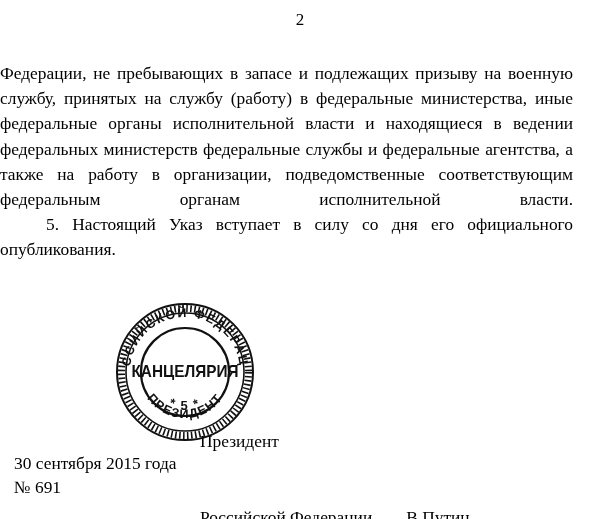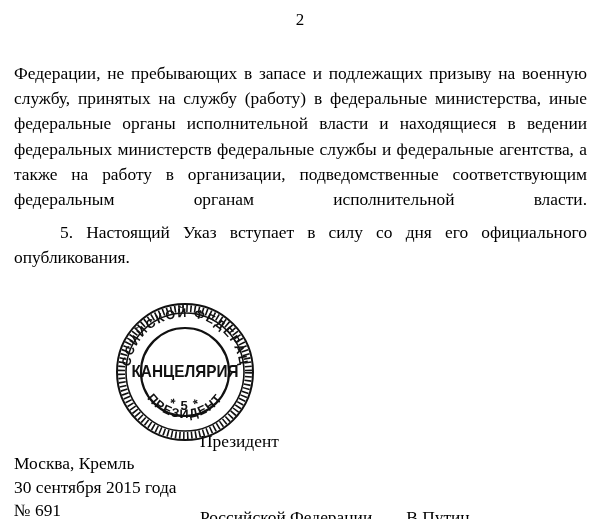--- a/index.html
+++ b/index.html
@@ -26,41 +26,41 @@
     left: 0;
     width: 600px;
     text-align: center;
     font-size: 17px;
     line-height: 20px;
   }
 
   
   .body-block {
     position: absolute;
-    left: 14px;
+    left: 0;
     top: 61px;
     width: 573px;
   }
   .para {
     margin: 0;
     font-size: 17.4px;
     line-height: 25.2px;
     text-align: justify;
     text-justify: inter-word;
     -webkit-hyphens: none;
     hyphens: none;
   }
   .para.justify-all {
     text-align-last: justify;
   }
   .para.indent {
     text-indent: 46px;
   }
   .para + .para {
-    margin-top: 8px;
+    margin-top: 0;
   }
 
   
   .signature {
     position: absolute;
     left: 200px;
     top: 379px;
     width: 400px;
     font-size: 17.4px;
     line-height: 25.2px;
@@ -143,18 +143,17 @@
 
       <text font-family="'Liberation Sans', sans-serif" font-size="13" font-weight="bold" fill="#111111" letter-spacing="2">
         <textPath href="#arcMark" startOffset="50%" text-anchor="middle">* 5 *</textPath>
       </text>
 
       <text x="71" y="75.5" text-anchor="middle" font-family="'Liberation Sans', sans-serif" font-size="16.5" font-weight="bold" fill="#111111" transform="scale(0.93 1) translate(5.3 0)">КАНЦЕЛЯРИЯ</text>
     </svg>
   </div>
 
   <div class="footer">
-    <div>Москва, Кремль</div>
     <div>30 сентября 2015 года</div>
     <div>№ 691</div>
   </div>
 
 </div>
 
 </body></html>

